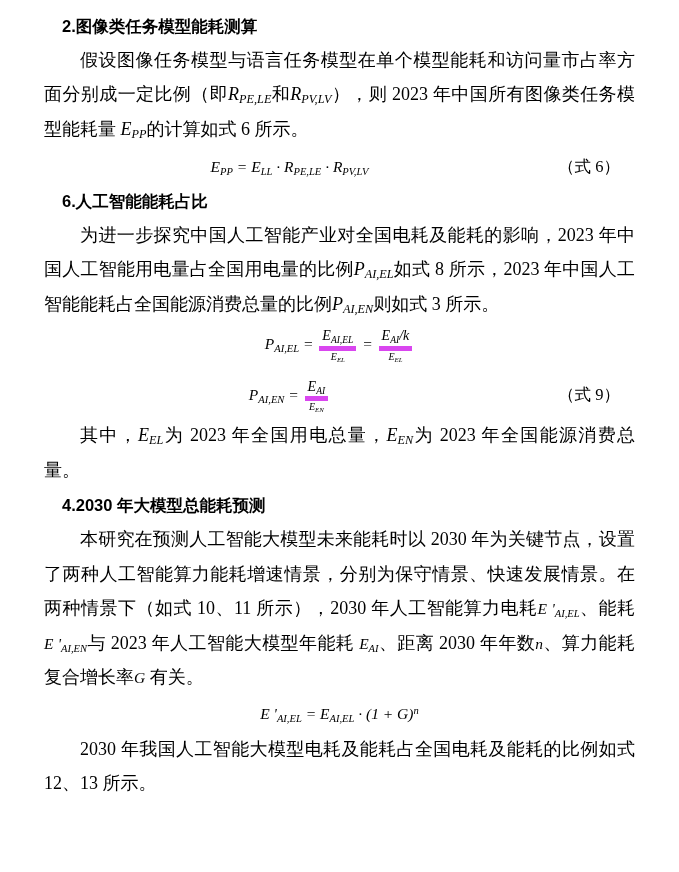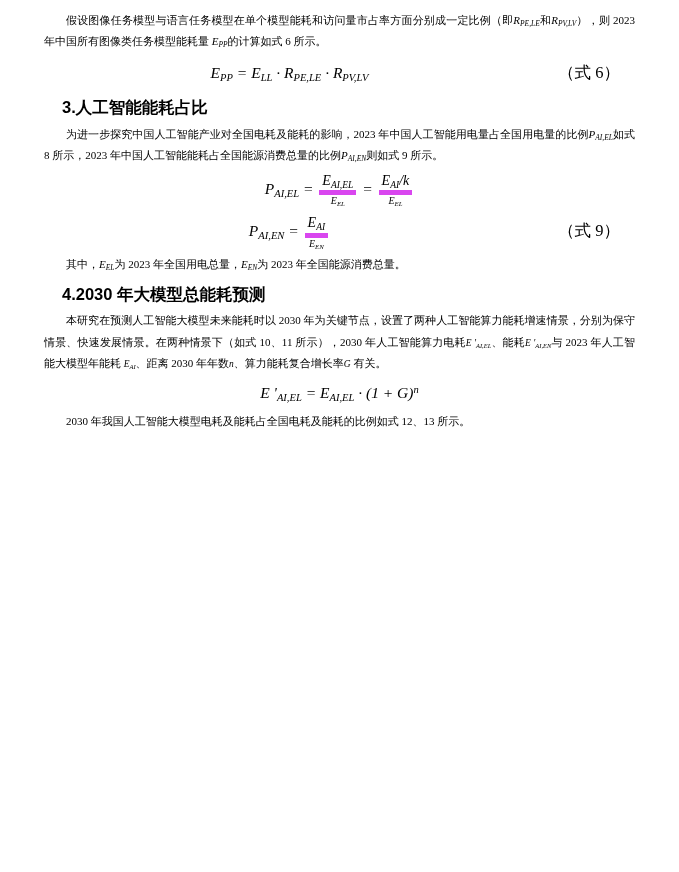--- a/index.html
+++ b/index.html
@@ -27,21 +27,21 @@
   h2.heading {
     font-family: "Liberation Sans", sans-serif;
     font-weight: bold;
     font-size: 16.5px;
     margin: 0 0 0 0;
     padding: 6px 0 2px 18px;
     letter-spacing: 0px;
     line-height: 1.5;
   }
   p.para {
-    font-size: 11px;
+    font-size: 18px;
     line-height: 1.92;
     margin: 0;
     padding: 2px 0 0 0;
     text-align: justify;
     text-justify: inter-ideograph;
     text-indent: 2em;
   }
   .eq-row {
     display: flex;
     align-items: baseline;
@@ -105,42 +105,43 @@
     font-size: 0.86em;
   }
   .nowrap {
     white-space: nowrap;
   }
   .eq-main {
     font-size: 15.5px;
     font-style: italic;
   }
   .eq-line2 {
-    margin-top: 7px;
+    margin-top: 15px;
   }
 </style>
 </head>
 <body>
 
 <div class="page">
   <div class="content">
 
+    <h2 class="heading">2.图像类任务模型能耗测算</h2>
 
     <p class="para"><span>假设图像任务模型与语言任务模型在单个模型能耗和访问量市占率方面分别成一定比例（即</span><span class="inl nowrap"><i class="mathit">R</i><sub>PE,LE</sub></span><span>和</span><span class="inl nowrap"><i class="mathit">R</i><sub>PV,LV</sub></span><span>），则 2023 年中国所有图像类任务模型能耗量 </span><span class="inl nowrap"><i class="mathit">E</i><sub>PP</sub></span><span>的计算如式 6 所示。</span></p>
 
     <div class="eq-row">
       <div class="eq-body eq-main">
         <span class="nowrap"><i>E</i><sub>PP</sub></span><span> = </span><span class="nowrap"><i>E</i><sub>LL</sub></span><span> · </span><span class="nowrap"><i>R</i><sub>PE,LE</sub></span><span> · </span><span class="nowrap"><i>R</i><sub>PV,LV</sub></span>
       </div>
       <div class="eq-num">（式 6）</div>
     </div>
 
-    <h2 class="heading">3.人工智能能耗占比</h2>
+    <h2 class="heading">6.人工智能能耗占比</h2>
 
-    <p class="para"><span>为进一步探究中国人工智能产业对全国电耗及能耗的影响，2023 年中国人工智能用电量占全国用电量的比例</span><span class="inl nowrap"><i class="mathit">P</i><sub>AI,EL</sub></span><span>如式 8 所示，2023 年中国人工智能能耗占全国能源消费总量的比例</span><span class="inl nowrap"><i class="mathit">P</i><sub>AI,EN</sub></span><span>则如式 9 所示。</span></p>
+    <p class="para"><span>为进一步探究中国人工智能产业对全国电耗及能耗的影响，2023 年中国人工智能用电量占全国用电量的比例</span><span class="inl nowrap"><i class="mathit">P</i><sub>AI,EL</sub></span><span>如式 8 所示，2023 年中国人工智能能耗占全国能源消费总量的比例</span><span class="inl nowrap"><i class="mathit">P</i><sub>AI,EN</sub></span><span>则如式 3 所示。</span></p>
 
     <div class="eq-row">
       <div class="eq-body">
         <span class="eq-main nowrap"><i>P</i><sub>AI,EL</sub></span><span class="eq-main"> = </span><span class="frac"><span class="num"><i>E</i><sub>AI,EL</sub></span><span class="den"><i>E</i><sub>EL</sub></span></span><span class="eq-main"> = </span><span class="frac"><span class="num"><i>E</i><sub>AI</sub><i>/k</i></span><span class="den"><i>E</i><sub>EL</sub></span></span>
       </div>
     </div>
 
     <div class="eq-row eq-line2">
       <div class="eq-body">
         <span class="eq-main nowrap"><i>P</i><sub>AI,EN</sub></span><span class="eq-main"> = </span><span class="frac"><span class="num"><i>E</i><sub>AI</sub></span><span class="den"><i>E</i><sub>EN</sub></span></span>

